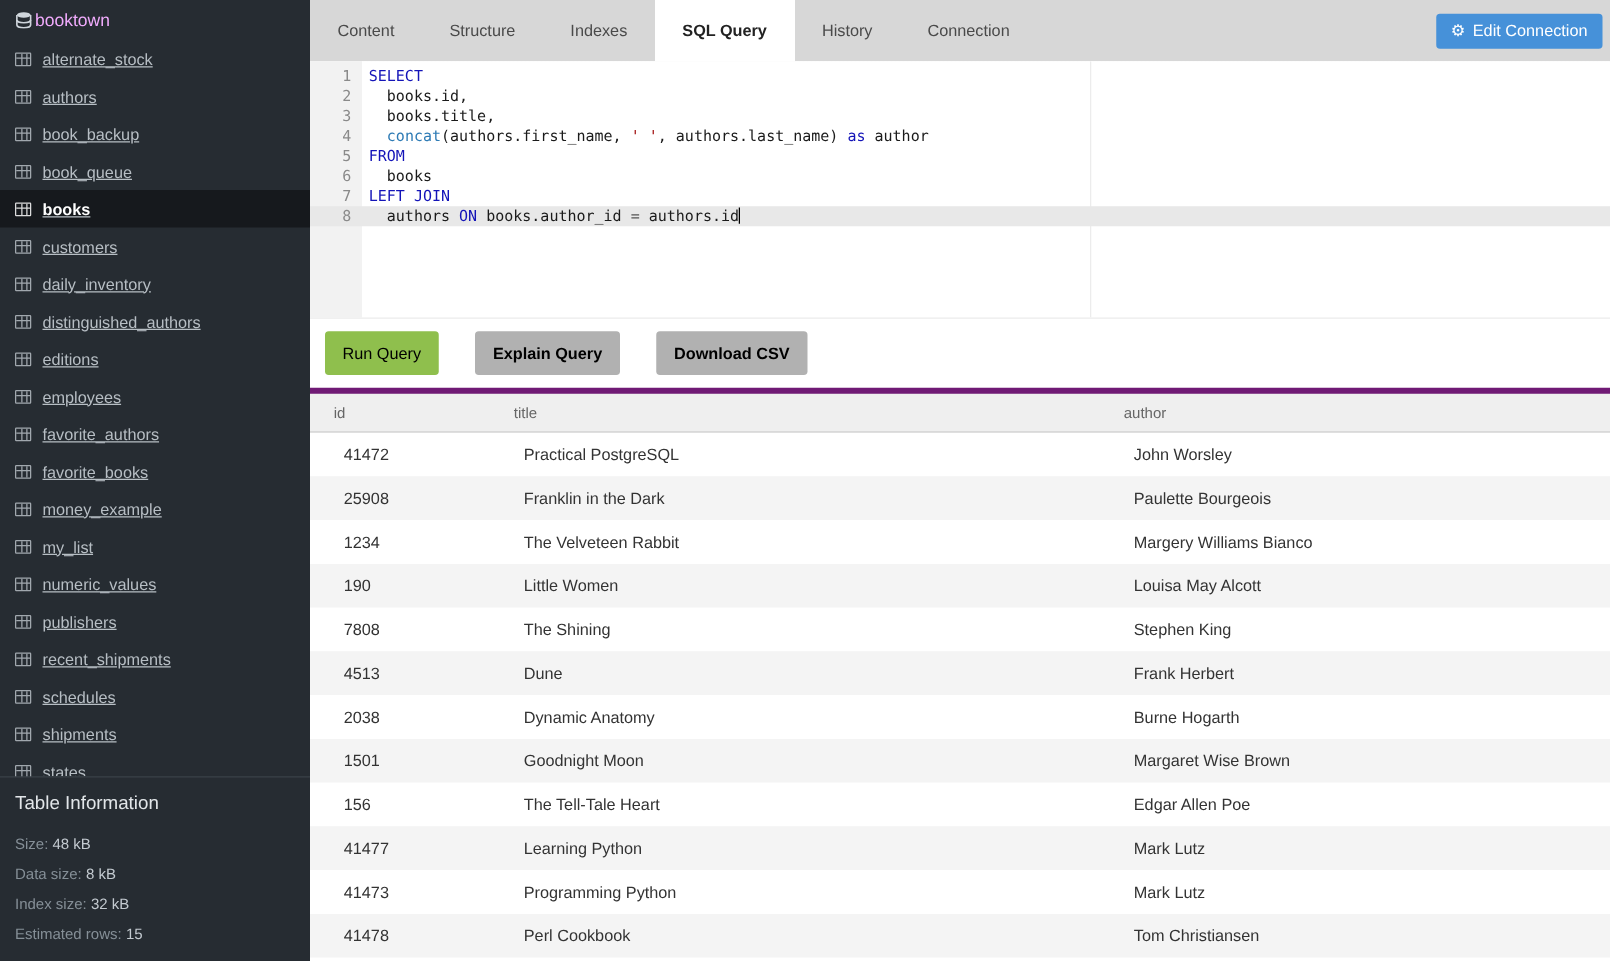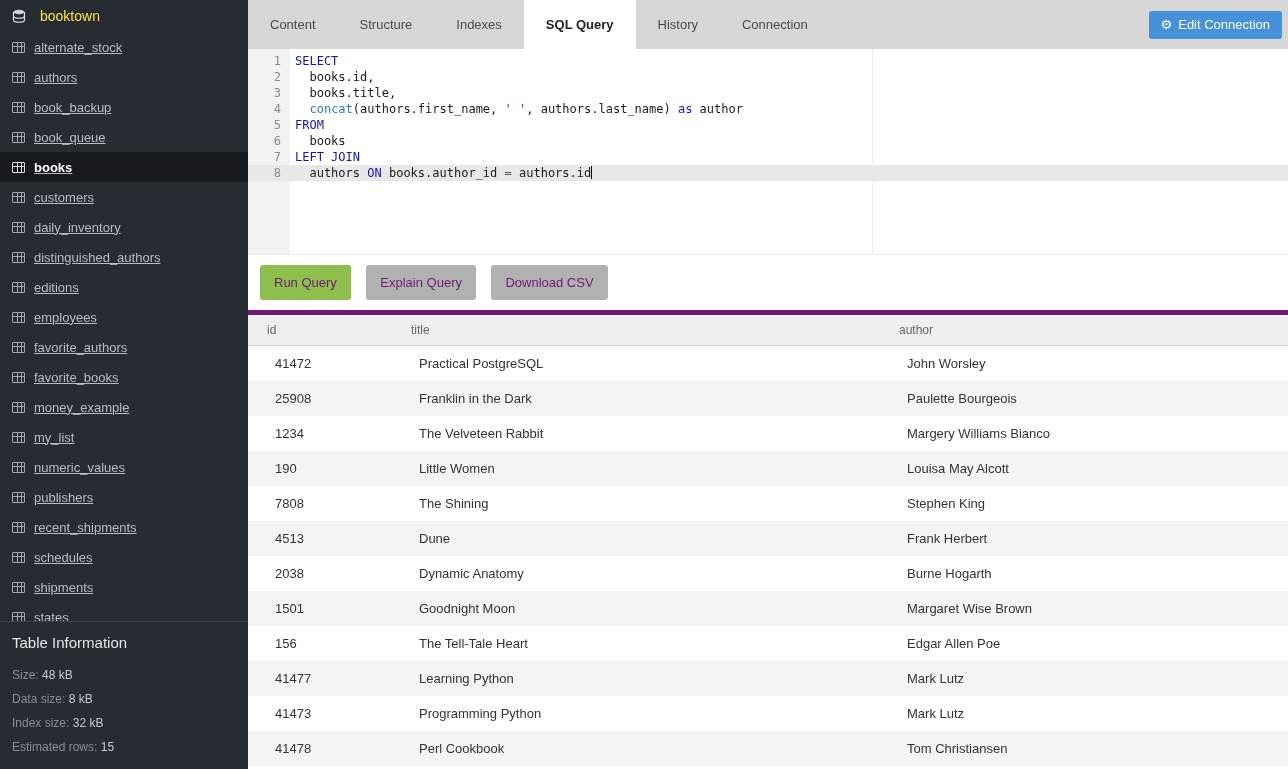--- a/index.html
+++ b/index.html
@@ -12,21 +12,21 @@
     --sidebar-bg:#262c32;
     --sidebar-selected:#16191d;
   }
   *{box-sizing:border-box;margin:0;padding:0;}
   html,body{width:1288px;height:769px;overflow:hidden;}
   body{font-family:"Liberation Sans","DejaVu Sans",sans-serif;background:#fff;}
   .app{display:flex;width:1288px;height:769px;}
 
   
   .sidebar{flex:0 0 248px;background:var(--sidebar-bg);color:#b7bec4;display:flex;flex-direction:column;overflow:hidden;}
-  .db-item{height:32px;display:flex;align-items:center;gap:14px;padding:0 12px;color:#fde047;font-size:14px;flex:0 0 auto;cursor:default;}
+  .db-item{height:32px;display:flex;align-items:center;gap:2px;padding:0 12px;color:#f0abfc;font-size:14px;flex:0 0 auto;cursor:default;}
   .table-list{flex:1 1 auto;overflow:hidden;text-decoration:underline;}
   .side-item{height:30px;display:flex;align-items:center;gap:9px;padding:0 12px;font-size:13px;color:#b7bec4;cursor:default;white-space:nowrap;}
   .side-item.selected{background:var(--sidebar-selected);color:#fff;font-weight:bold;}
   .table-icon{flex:0 0 auto;width:13px;height:11px;border:1px solid currentColor;border-radius:1px;
     background-image:linear-gradient(currentColor,currentColor),linear-gradient(currentColor,currentColor),linear-gradient(currentColor,currentColor);
     background-size:100% 1px,1px 100%,1px 100%;
     background-position:0 3px,4px 0,8px 0;
     background-repeat:no-repeat;opacity:.85;}
   .table-info{flex:0 0 auto;border-top:1px solid #3a4148;padding:12px 12px 10px 12px;background:var(--sidebar-bg);}
   .ti-heading{font-size:15px;color:#e2e6e9;font-weight:500;margin-bottom:12px;}
@@ -56,23 +56,23 @@
   .code{flex:1 1 auto;white-space:pre;padding-left:5px;color:#1b1b1b;}
   .tok-kw{color:var(--keyword-blue);}
   .tok-fn{color:var(--builtin-blue);}
   .tok-str{color:var(--string-red);}
   .tok-op{color:#555;}
   .cursor{display:inline-block;width:1px;height:13px;background:#000;vertical-align:-2px;animation:blink 1.06s steps(1) infinite;}
   @keyframes blink{50%{opacity:0;}}
 
   
   .toolbar{flex:0 0 auto;padding:10px 0 10px 12px;background:#fff;}
-  .btn{border:none;border-radius:3px;font-family:inherit;font-size:13px;color:#701a75;padding:10px 14px;margin-right:11px;cursor:pointer;}
+  .btn{border:none;border-radius:3px;font-family:inherit;font-size:13px;color:#000000;padding:10px 14px;margin-right:25px;cursor:pointer;}
   .btn-green{background:var(--run-green);}
-  .btn-gray{background:var(--button-gray);}
+  .btn-gray{background:var(--button-gray);font-weight:bold;}
 
   
   .results{flex:1 1 auto;overflow:hidden;}
   table{width:100%;border-collapse:collapse;table-layout:fixed;}
   thead th{background:#efefef;border-top:5px solid #701a75;border-bottom:1px solid #d8d8d8;
     text-align:left;font-weight:normal;color:#666;font-size:12px;padding:8px 8px 8px 19px;}
   tbody td{font-size:13px;color:#333;padding:10px 8px 10px 27px;white-space:nowrap;overflow:hidden;text-overflow:ellipsis;}
   tbody tr:nth-child(even){background:#f4f4f4;}
 </style>
 </head>

